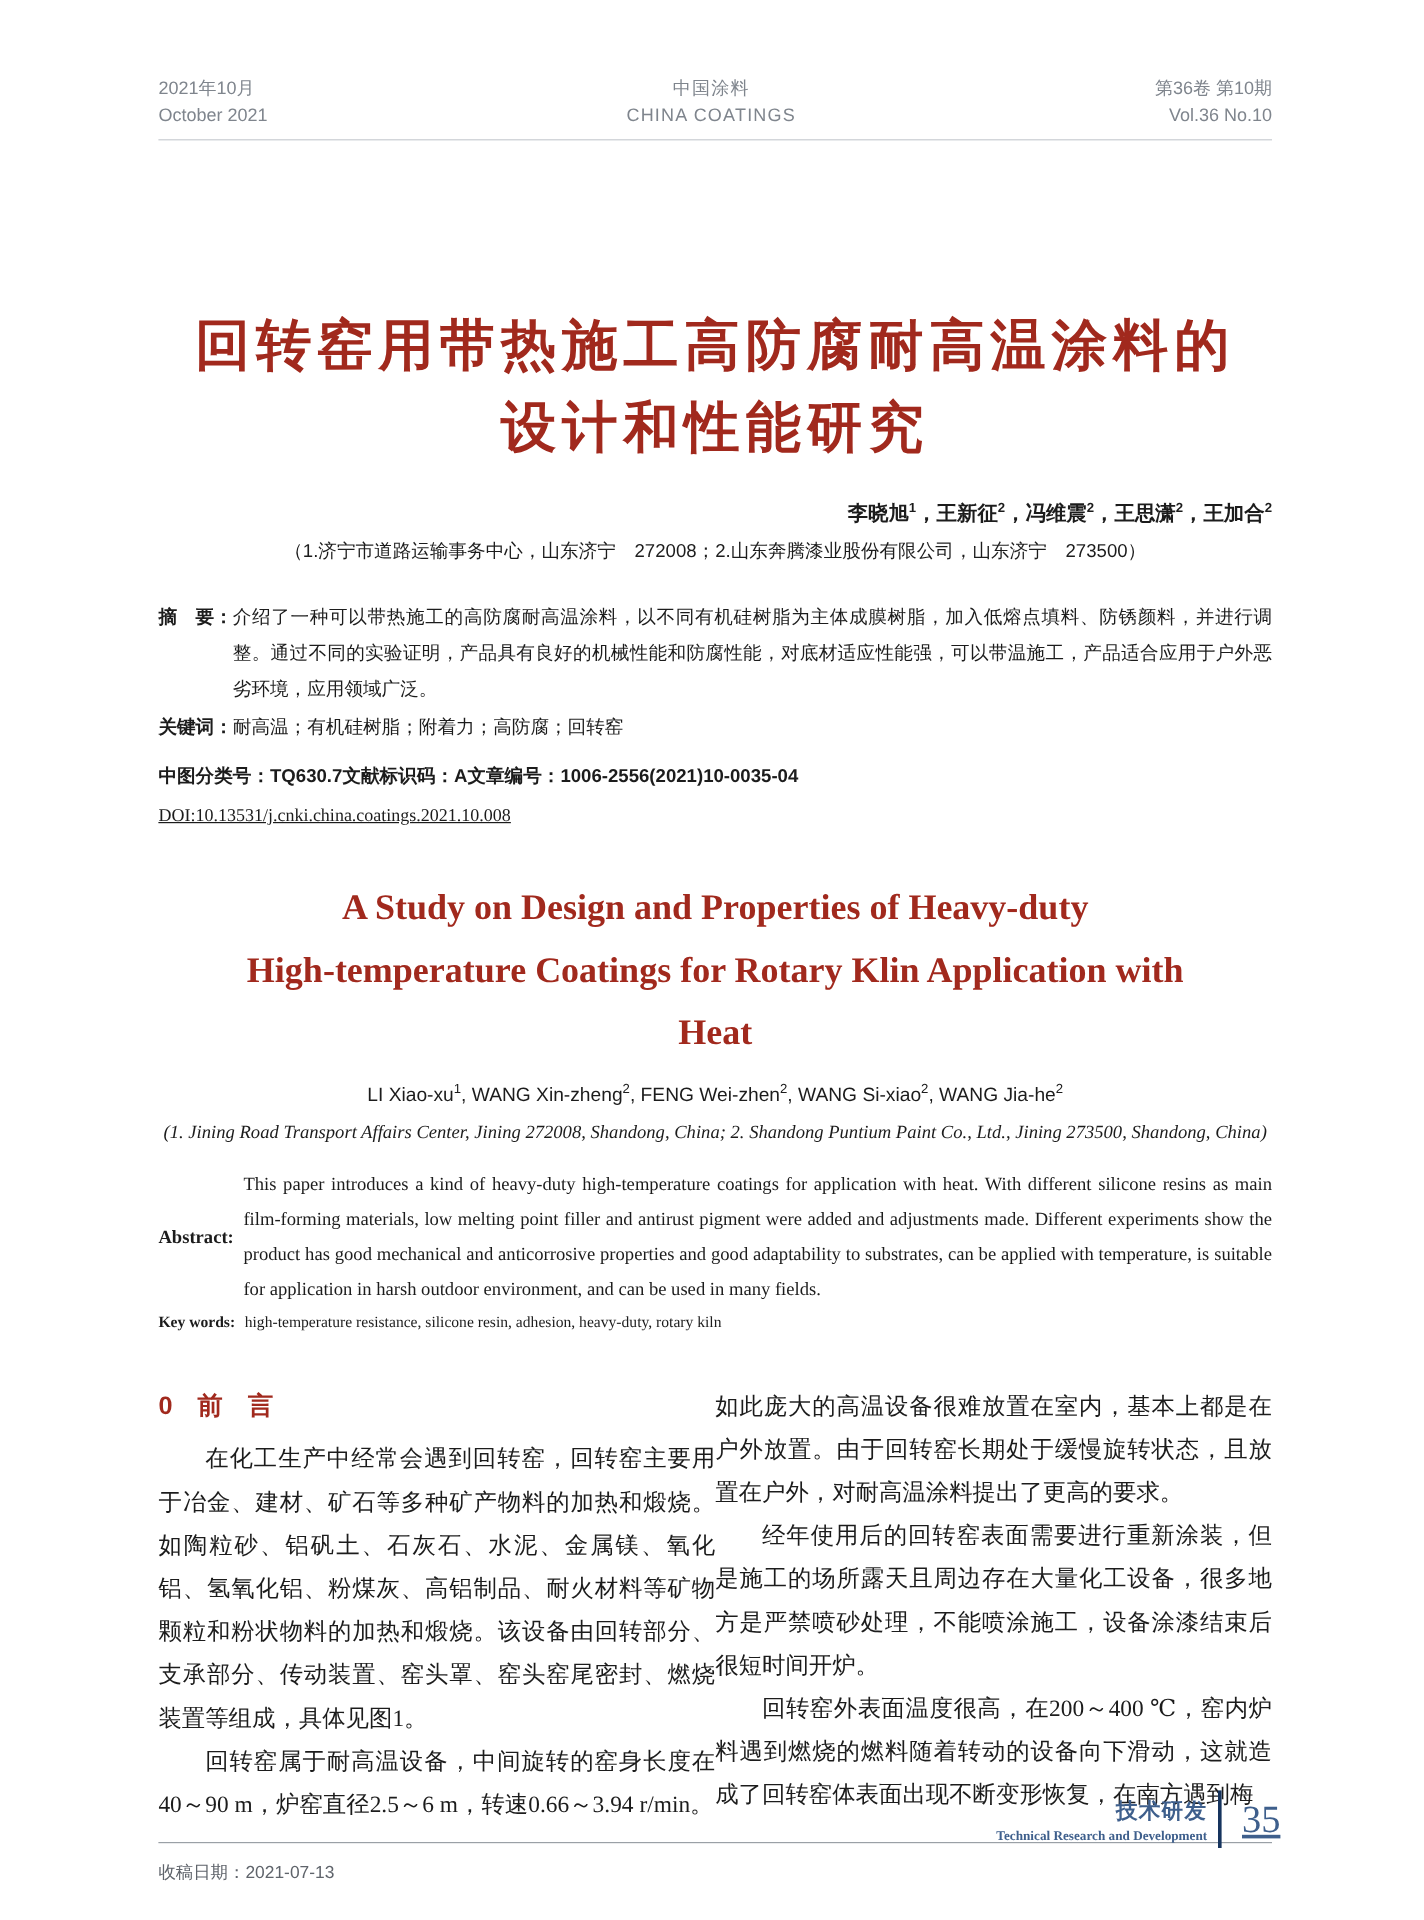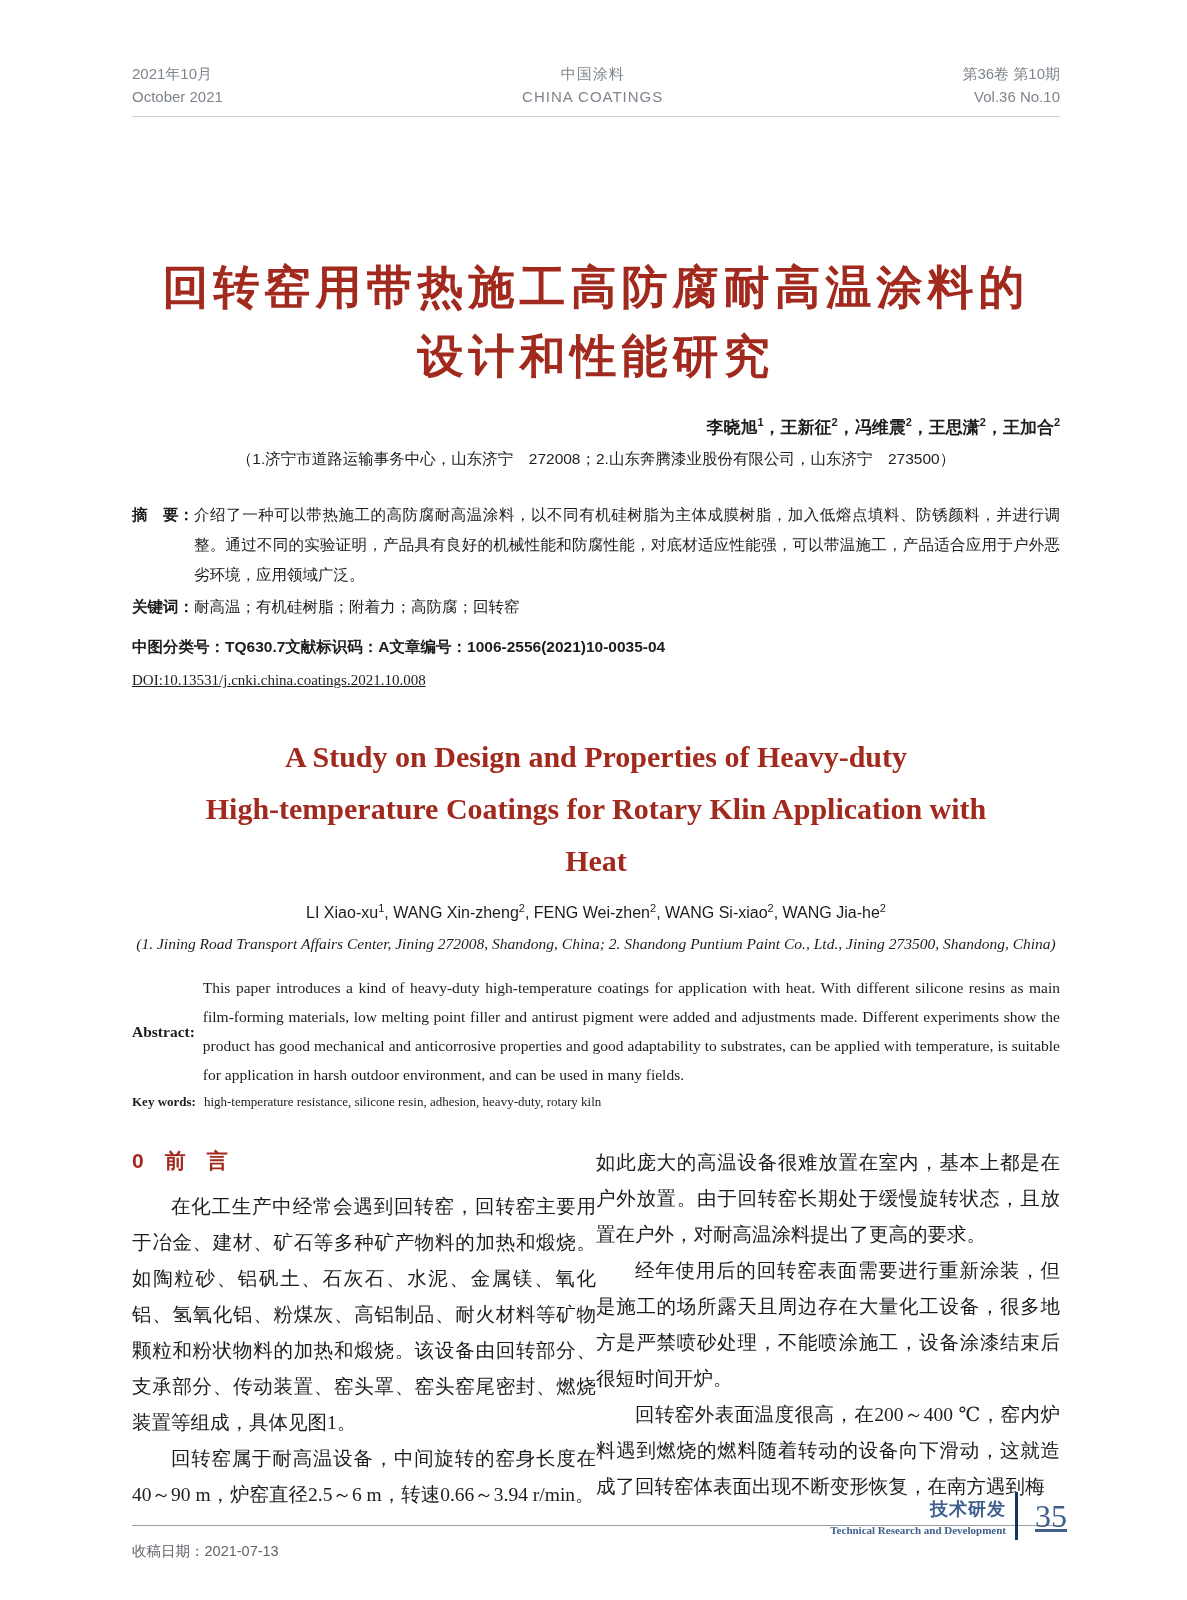--- a/index.html
+++ b/index.html
@@ -62,21 +62,21 @@
   .affil-en{margin-top:8px;text-align:center;font-style:italic;font-size:15.5px;
     line-height:1.8;}
   .abstract-en{margin-top:16px;font-size:15.5px;line-height:1.87;
     font-family:"Liberation Serif","DejaVu Serif",serif;}
   .abstract-en .lbl,.keywords-en .lbl{font-weight:bold;white-space:nowrap;padding-right:8px;}
   .abstract-en{display:flex;align-items:center;}
   .abstract-en .txt{text-align:justify;}
   .keywords-en{display:flex;margin-top:0;font-size:13px;line-height:1.87;}
 
   
-  .columns{display:flex;margin-top:30px;}
+  .columns{display:flex;margin-top:40px;}
   .col{flex:1;min-width:0;}
   .section-heading{color:var(--red);font-weight:bold;font-size:21px;
     font-family:"Liberation Sans","DejaVu Sans",sans-serif;margin:2px 0 14px 0;}
   .body-p{font-size:19.5px;line-height:36px;text-align:justify;text-indent:2em;}
   .body-p.no-indent{text-indent:0;}
 
   
   .foot-rule{border-top:1.5px solid #9aa0a6;margin-top:12px;}
   .footnote{margin-top:10px;color:var(--gray-foot);font-size:14.5px;line-height:2.1;
     font-family:"Liberation Sans","DejaVu Sans",sans-serif;}

